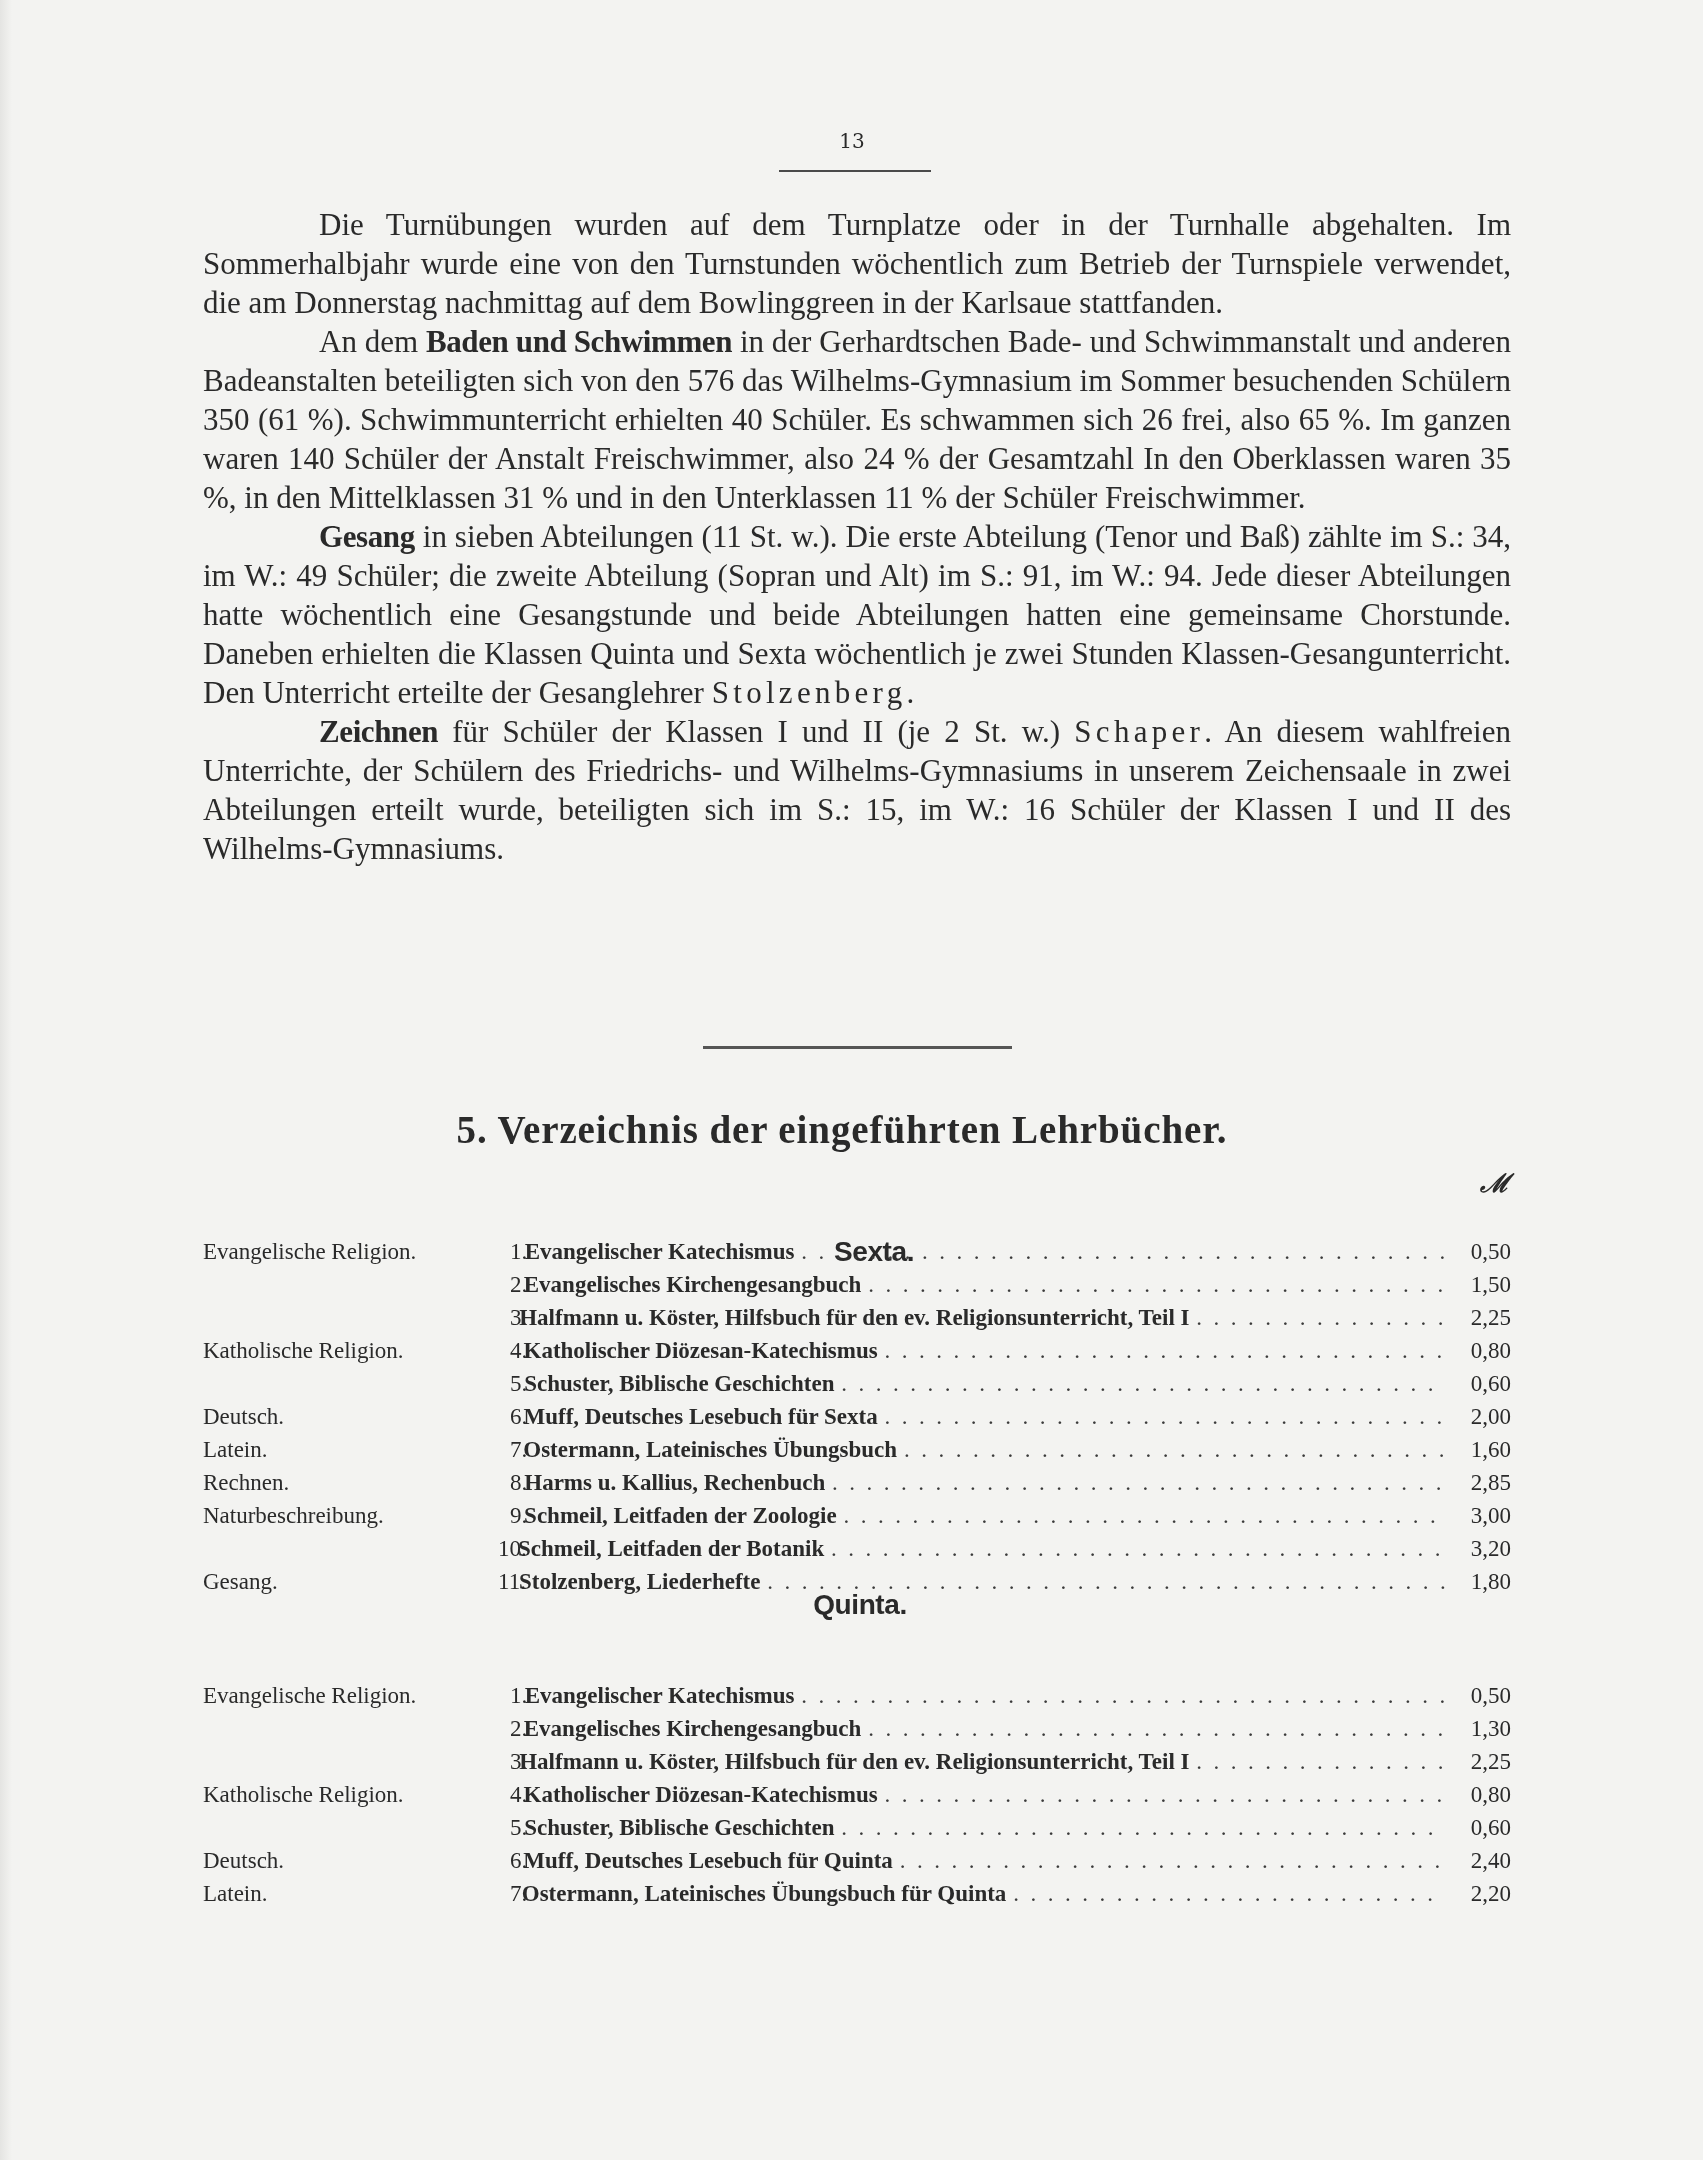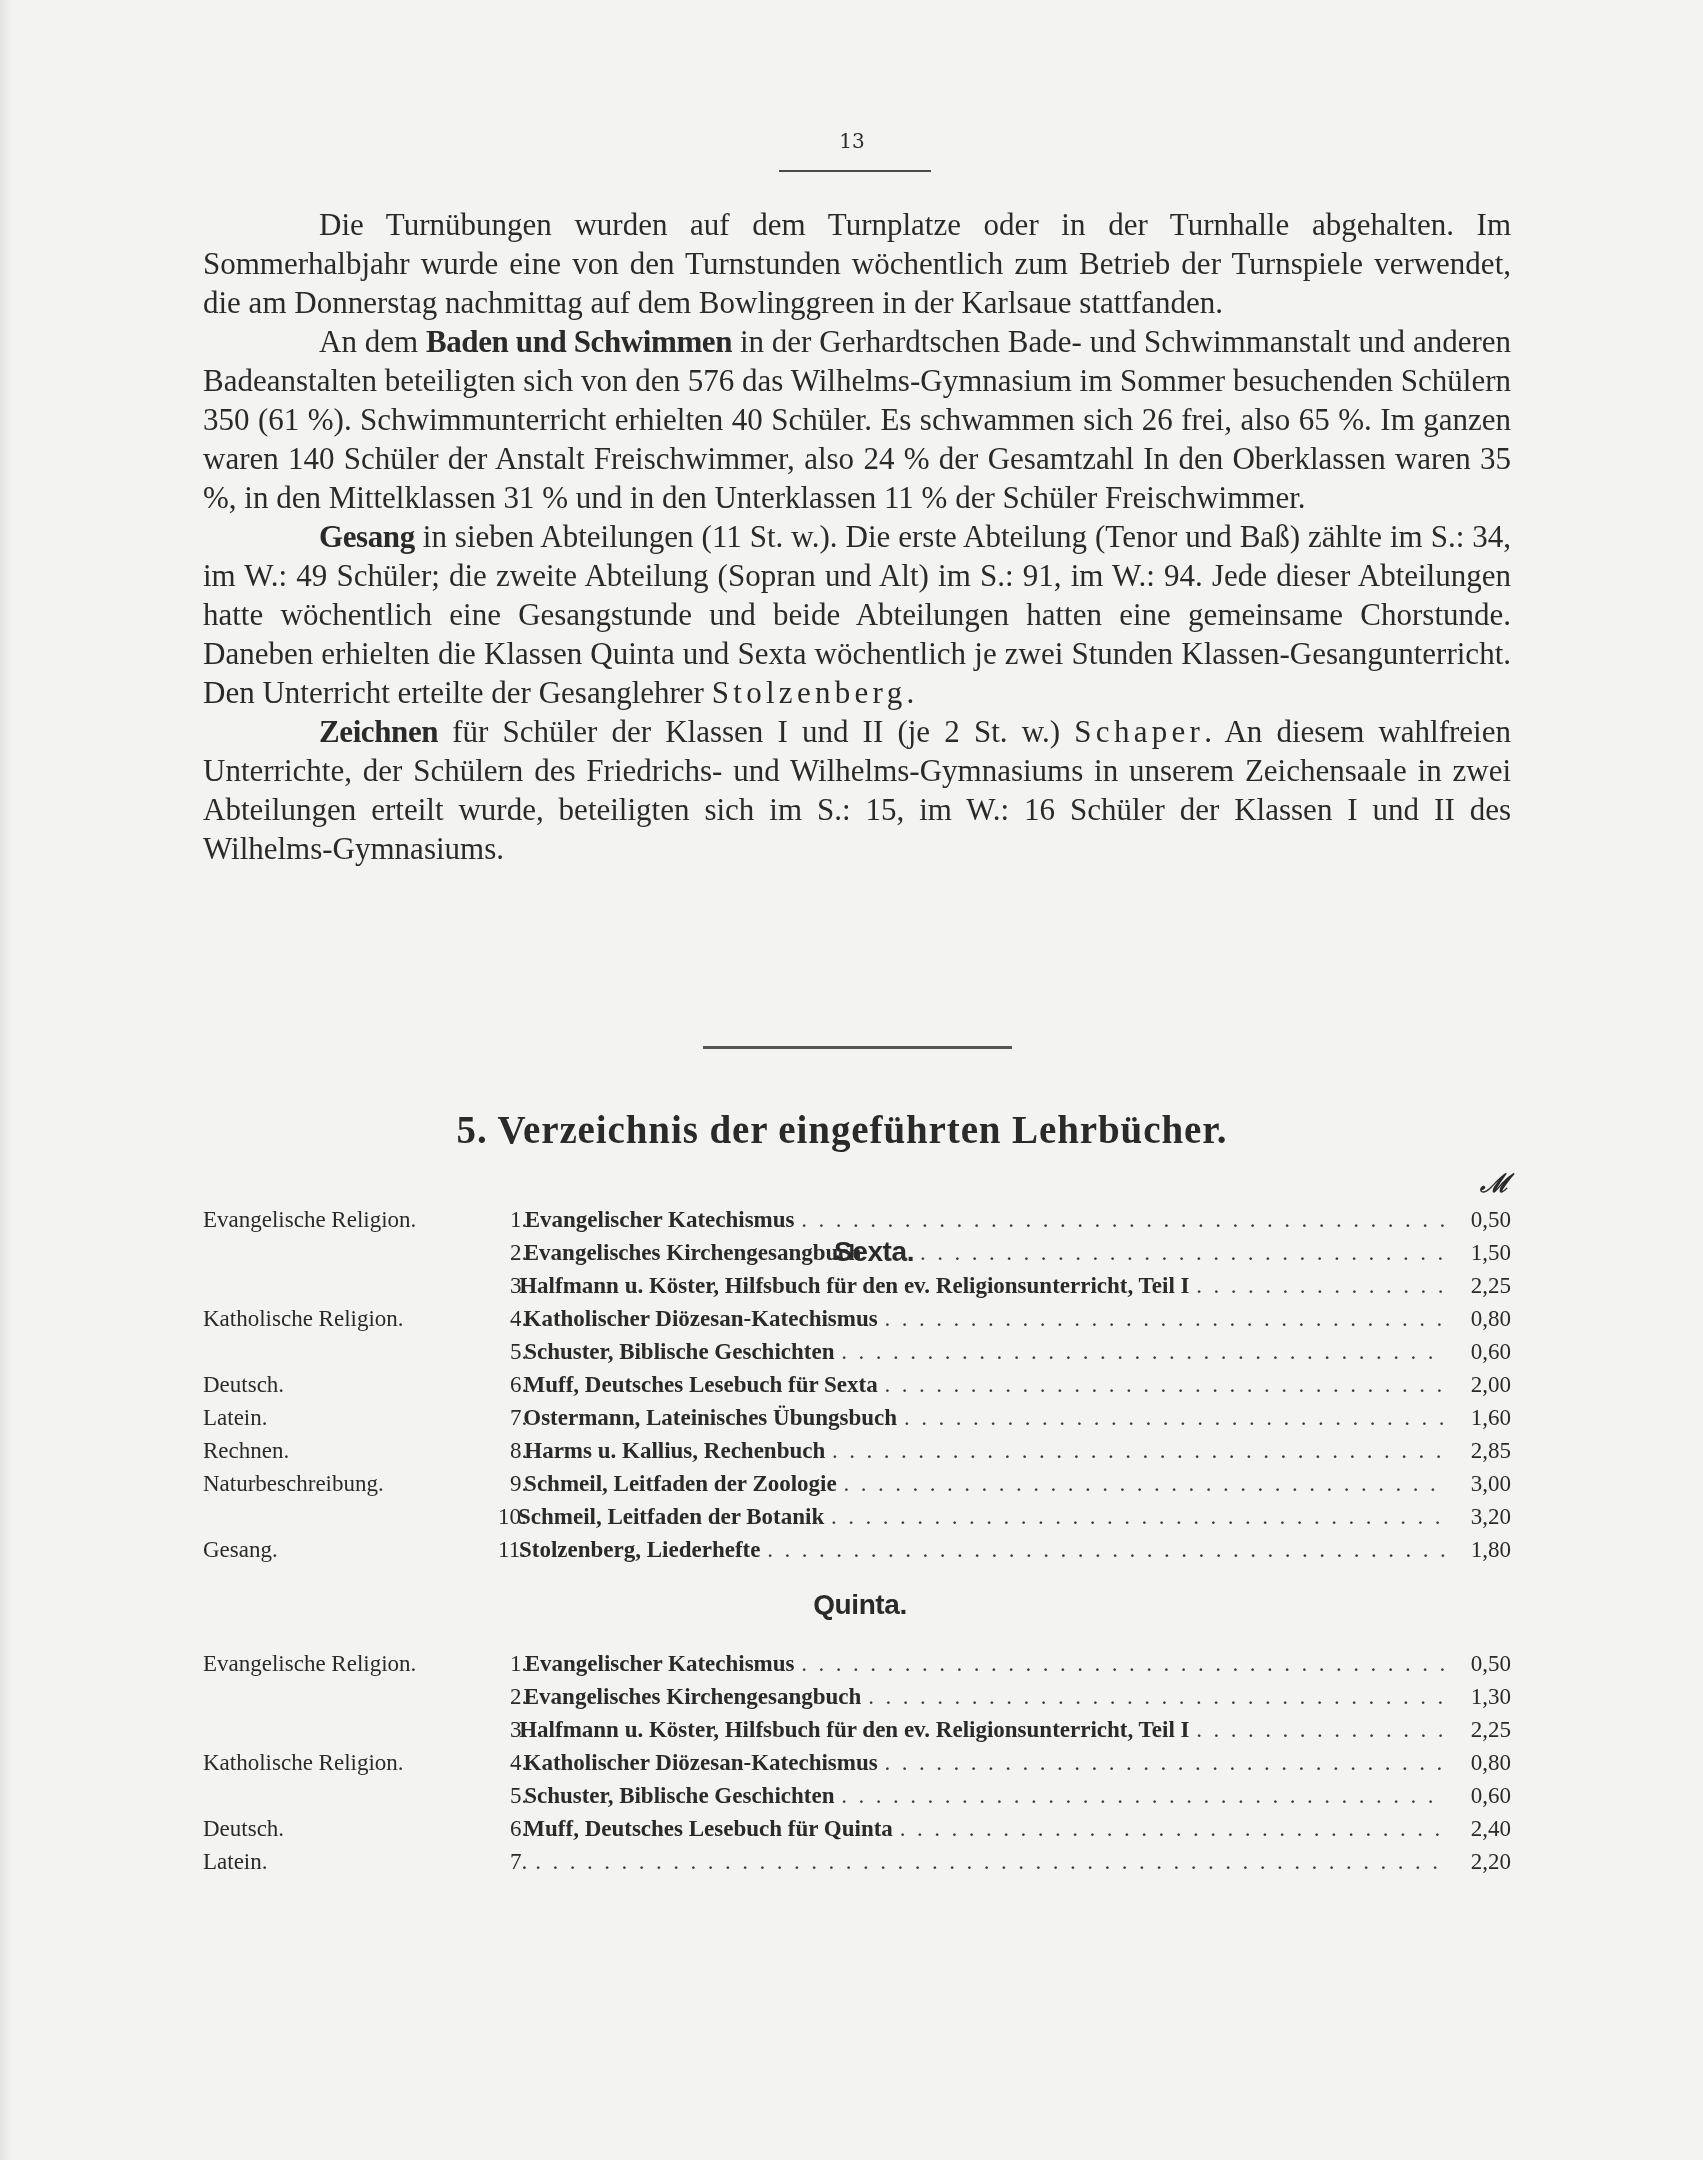--- a/index.html
+++ b/index.html
@@ -50,20 +50,21 @@
     letter-spacing: -0.4px;
   }
   .currency-mark {
     position: absolute; left: 1480px; font-size: 25.6px; font-style: italic; font-weight: bold;
     font-family: "Liberation Serif", "DejaVu Serif", serif;
   }
   .book-list {
     position: absolute; left: 203px; width: 1308px;
     font-family: "Liberation Serif", "DejaVu Serif", serif;
     font-size: 23px;
+    margin-top: 32px;
   }
   .book-row {
     position: relative; height: 33px; line-height: 33px; white-space: nowrap;
   }
   .book-subject { position: absolute; left: 0; top: 0; }
   .book-entry {
     position: absolute; left: 307px; right: 66px; top: 0;
     display: flex; overflow: hidden;
   }
   .book-num { display: inline-block; min-width: 0; }
@@ -181,17 +182,17 @@
     <span class="book-entry"><span class="book-num">5.</span>&nbsp;<span class="book-title">Schuster, Biblische Geschichten</span><span class="book-leader">........................................................................</span></span>
     <span class="book-price">0,60</span>
   </div>
   <div class="book-row">
     <span class="book-subject">Deutsch.</span>
     <span class="book-entry"><span class="book-num">6.</span>&nbsp;<span class="book-title">Muff, Deutsches Lesebuch für Quinta</span><span class="book-leader">........................................................................</span></span>
     <span class="book-price">2,40</span>
   </div>
   <div class="book-row">
     <span class="book-subject">Latein.</span>
-    <span class="book-entry"><span class="book-num">7.</span>&nbsp;<span class="book-leader">........................................................................</span></span>
+    <span class="book-entry"><span class="book-num">7.</span>&nbsp;<span class="book-title">Ostermann, Lateinisches Übungsbuch für Quinta</span><span class="book-leader">........................................................................</span></span>
     <span class="book-price">2,20</span>
   </div>
 </div>
 
 
 </body></html>

